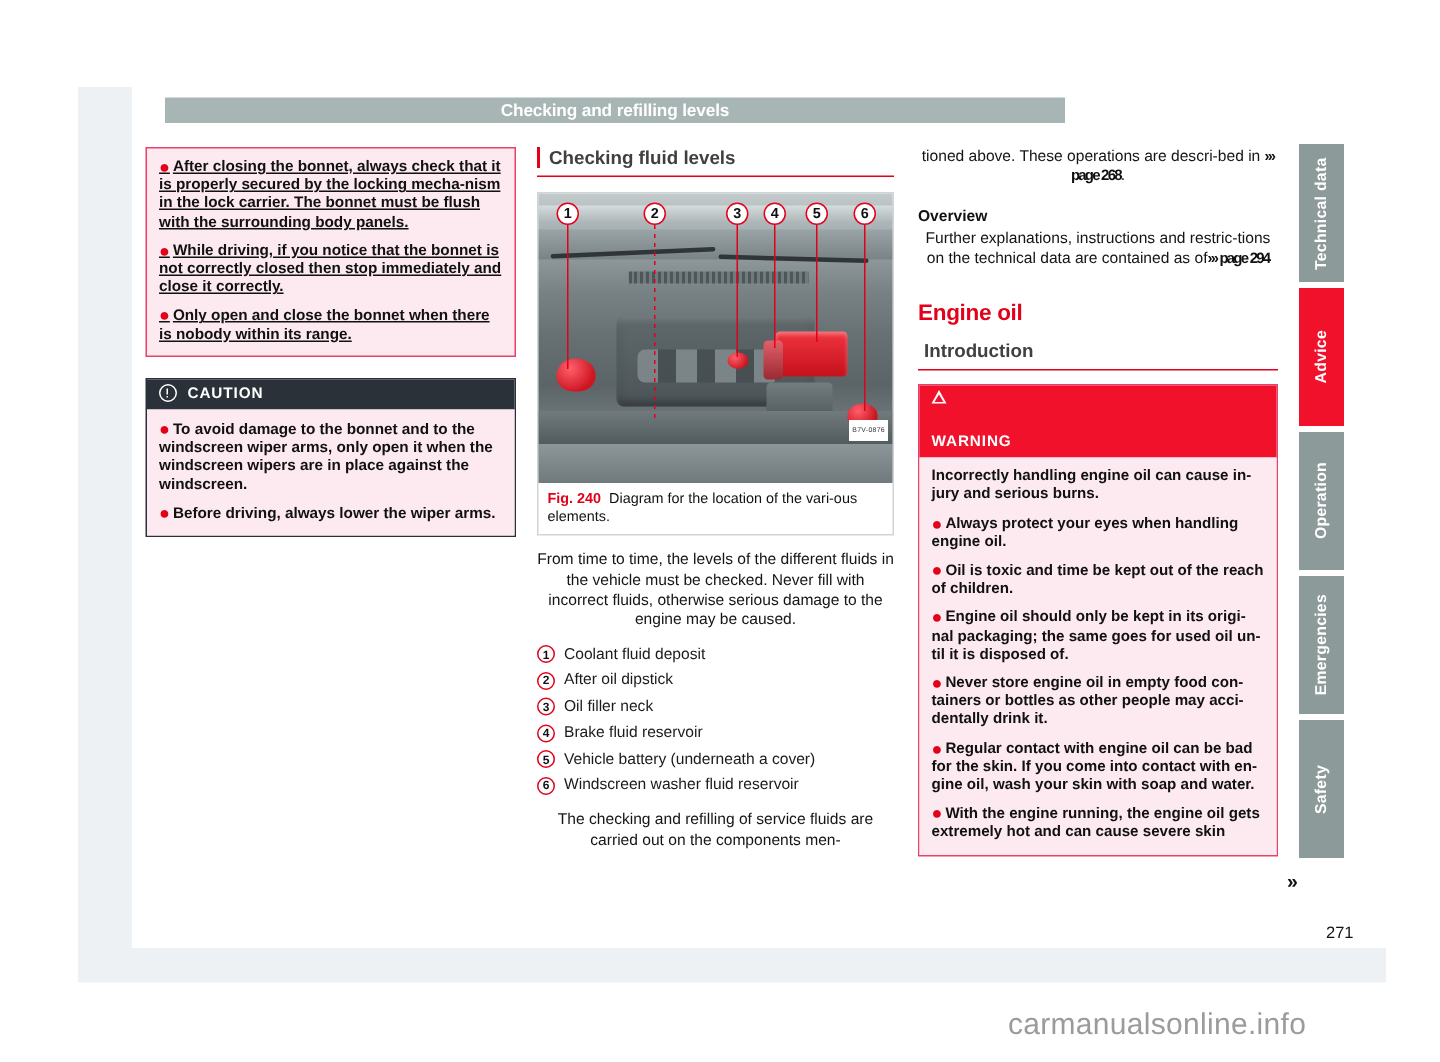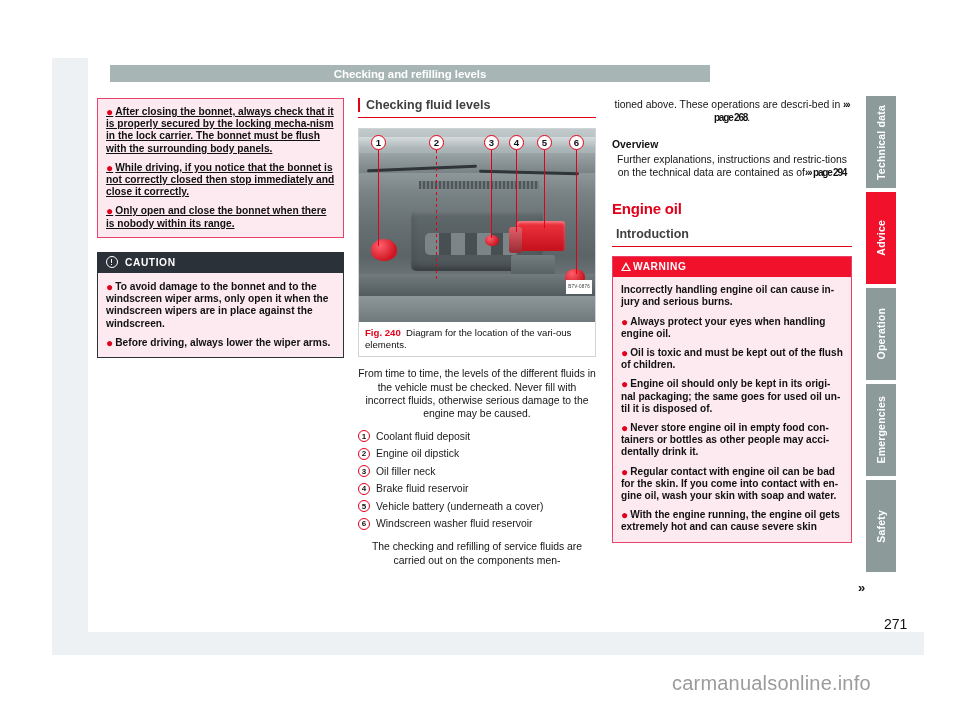--- a/index.html
+++ b/index.html
@@ -350,21 +350,21 @@
     border: 1px solid #e8416a;
     box-sizing: border-box;
   }
   .warn-head {
     background: #f2112b;
     color: #ffffff;
     font-size: 10.2px;
     font-weight: bold;
     letter-spacing: 0.6px;
     padding: 3px 8px 4px 8px;
-    display: flex; align-items: center; gap: 2px;
+    display: flex; align-items: flex-start; gap: 19px; flex-direction: column;
   }
   .warn-body {
     background: #fdeaf0;
     padding: 7px 8px 8px 8px;
   }
   .warn-body p {
     margin: 0 0 7px 0;
     font-weight: bold;
     font-size: 10.1px;
     line-height: 12.2px;
@@ -423,21 +423,21 @@
     top: 580px;
     font-size: 13px;
     font-weight: bold;
     color: #111111;
     letter-spacing: -2px;
   }
   .page-number {
     position: absolute;
     left: 884px;
     top: 616px;
-    font-size: 14px;
+    font-size: 11px;
     color: #111111;
   }
   .watermark {
     position: absolute;
     left: 672px;
     top: 672px;
     font-size: 20px;
     color: #9b9b9b;
     letter-spacing: 0.2px;
   }
@@ -542,21 +542,21 @@
 
     <p class="body-p">From time to time, the levels of the different fluids in the vehicle must be checked. Never fill with incorrect fluids, otherwise serious damage to the engine may be caused.</p>
 
     <div class="num-list">
       <div class="num-item">
         <span class="num-badge">1</span>
         <span>Coolant fluid deposit</span>
       </div>
       <div class="num-item">
         <span class="num-badge">2</span>
-        <span>Engine oil dipstick</span>
+        <span>After oil dipstick</span>
       </div>
       <div class="num-item">
         <span class="num-badge">3</span>
         <span>Oil filler neck</span>
       </div>
       <div class="num-item">
         <span class="num-badge">4</span>
         <span>Brake fluid reservoir</span>
       </div>
       <div class="num-item">
@@ -593,21 +593,21 @@
       <div class="warn-head">
         <span class="icon-warn-tri"></span>
         <span>WARNING</span>
       </div>
       <div class="warn-body">
         <p>Incorrectly handling engine oil can cause in-jury and serious burns.</p>
         <p>
           <span class="bullet-dot">●</span><span>Always protect your eyes when handling engine oil.</span>
         </p>
         <p>
-          <span class="bullet-dot">●</span><span>Oil is toxic and must be kept out of the flush of children.</span>
+          <span class="bullet-dot">●</span><span>Oil is toxic and time be kept out of the reach of children.</span>
         </p>
         <p>
           <span class="bullet-dot">●</span><span>Engine oil should only be kept in its origi-nal packaging; the same goes for used oil un-til it is disposed of.</span>
         </p>
         <p>
           <span class="bullet-dot">●</span><span>Never store engine oil in empty food con-tainers or bottles as other people may acci-dentally drink it.</span>
         </p>
         <p>
           <span class="bullet-dot">●</span><span>Regular contact with engine oil can be bad for the skin. If you come into contact with en-gine oil, wash your skin with soap and water.</span>
         </p>

